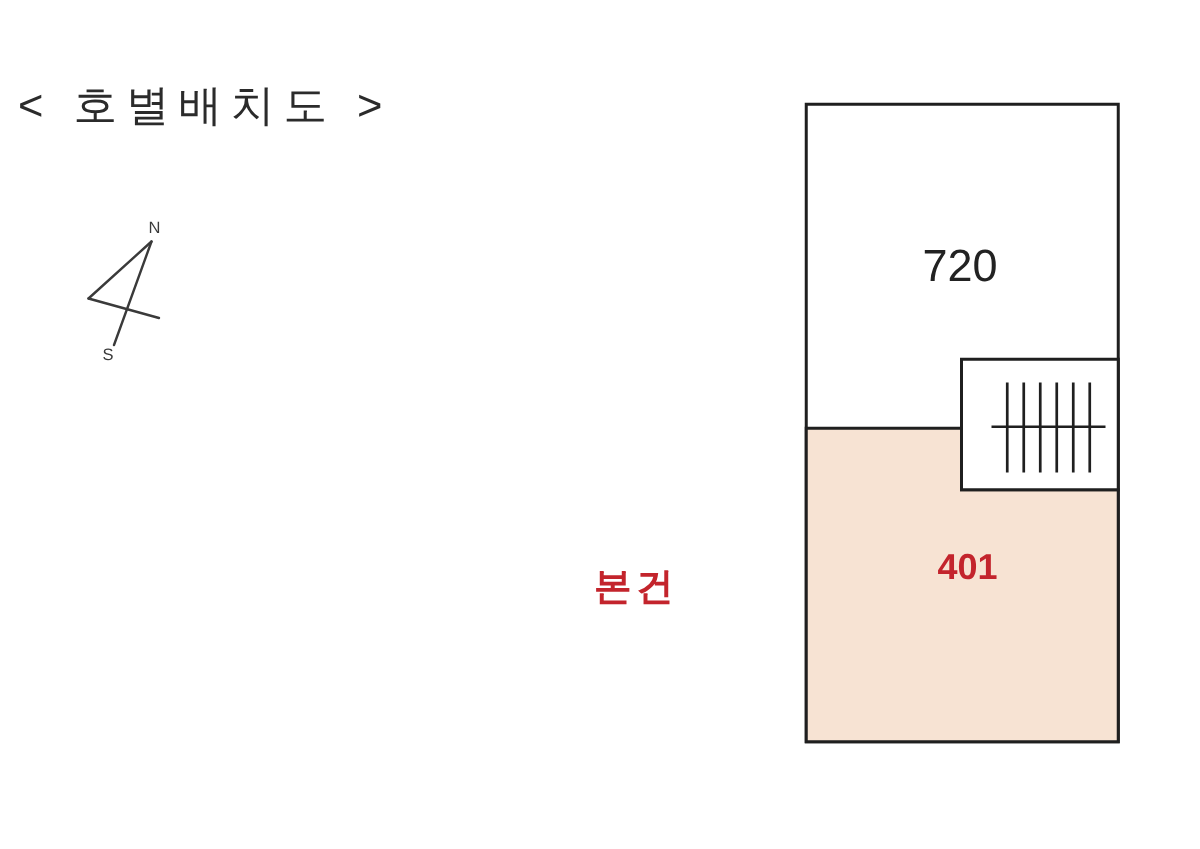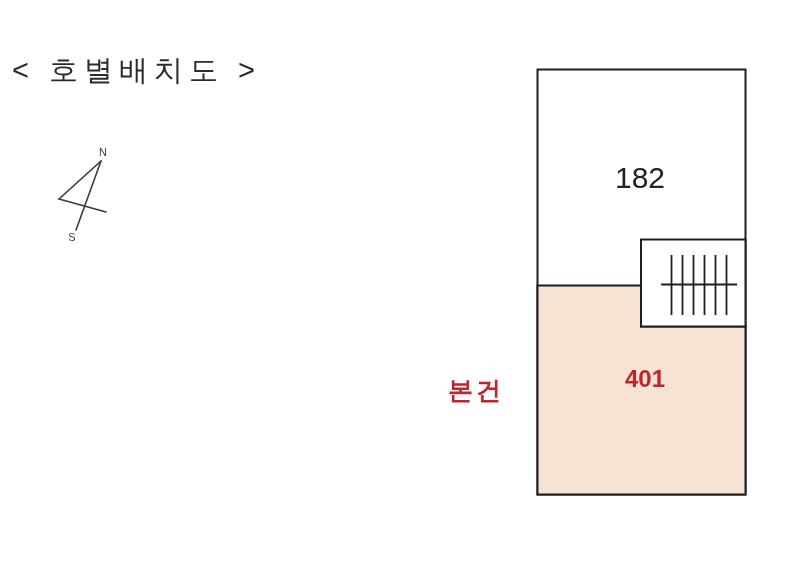--- a/index.html
+++ b/index.html
@@ -64,21 +64,21 @@
   }
   .unit-401-label {
     left: 590px; top: 365px;
     font-size: 24px;
     font-weight: bold;
     color: var(--highlight-red, #c3242c);
   }
   .subject-label {
     left: 396px; top: 374px;
     width: 108px;
-    text-align: right;
+    text-align: left;
     font-size: 25px;
     font-weight: bold;
     letter-spacing: 3px;
     color: var(--highlight-red, #c3242c);
   }
 </style>
 </head>
 <body>
 
 <div id="stage" data-name="unit-layout-page">
@@ -109,18 +109,18 @@
         <line data-name="stair-rail-line" x1="661" y1="284.5" x2="737" y2="284.5"></line>
       </g>
     </g>
   </svg>
 
   <div class="txt title" data-name="page-title">&lt; 호별배치도 &gt;</div>
 
   <div class="txt compass-label north-label" data-name="compass-north-label">N</div>
   <div class="txt compass-label south-label" data-name="compass-south-label">S</div>
 
-  <div class="txt unit-label unit-402-label" data-name="unit-402-number">182</div>
+  <div class="txt unit-label unit-402-label" data-name="unit-402-number">720</div>
   <div class="txt unit-label unit-401-label" data-name="unit-401-number">401</div>
 
   <div class="txt subject-label" data-name="subject-property-label">본건</div>
 
 </div>
 
 </body></html>

